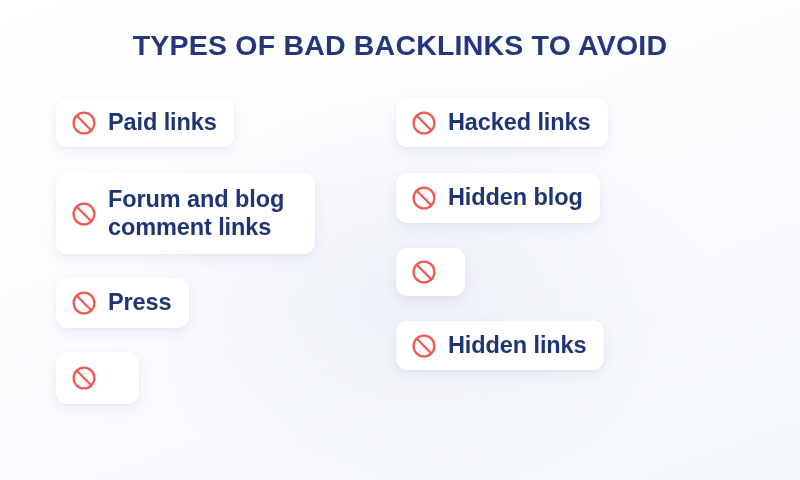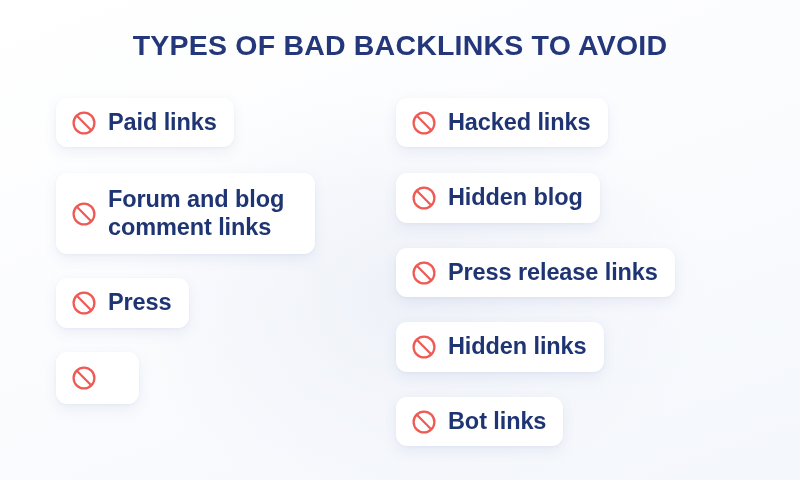--- a/index.html
+++ b/index.html
@@ -159,38 +159,30 @@
       <span class="card-label">Hidden blog</span>
     </div>
 
     <div class="gap-r2"></div>
 
     <div class="card one-line">
       <svg class="ban-icon" viewBox="0 0 24 24">
         <circle cx="12" cy="12" r="9.6" fill="none" stroke="#ef5a55" stroke-width="2.1"></circle>
         <line x1="5.6" y1="5.6" x2="18.4" y2="18.4" stroke="#ef5a55" stroke-width="2.1" stroke-linecap="round"></line>
       </svg>
-      <span class="card-label">Press release links</span>
     </div>
 
     <div class="gap-r3"></div>
 
     <div class="card one-line">
       <svg class="ban-icon" viewBox="0 0 24 24">
         <circle cx="12" cy="12" r="9.6" fill="none" stroke="#ef5a55" stroke-width="2.1"></circle>
         <line x1="5.6" y1="5.6" x2="18.4" y2="18.4" stroke="#ef5a55" stroke-width="2.1" stroke-linecap="round"></line>
       </svg>
       <span class="card-label">Hidden links</span>
     </div>
 
     <div class="gap-r4"></div>
 
-    <div class="card one-line">
-      <svg class="ban-icon" viewBox="0 0 24 24">
-        <circle cx="12" cy="12" r="9.6" fill="none" stroke="#ef5a55" stroke-width="2.1"></circle>
-        <line x1="5.6" y1="5.6" x2="18.4" y2="18.4" stroke="#ef5a55" stroke-width="2.1" stroke-linecap="round"></line>
-      </svg>
-      <span class="card-label">Bot links</span>
-    </div>
 
   </div>
 
 </div>
 
 </body></html>

